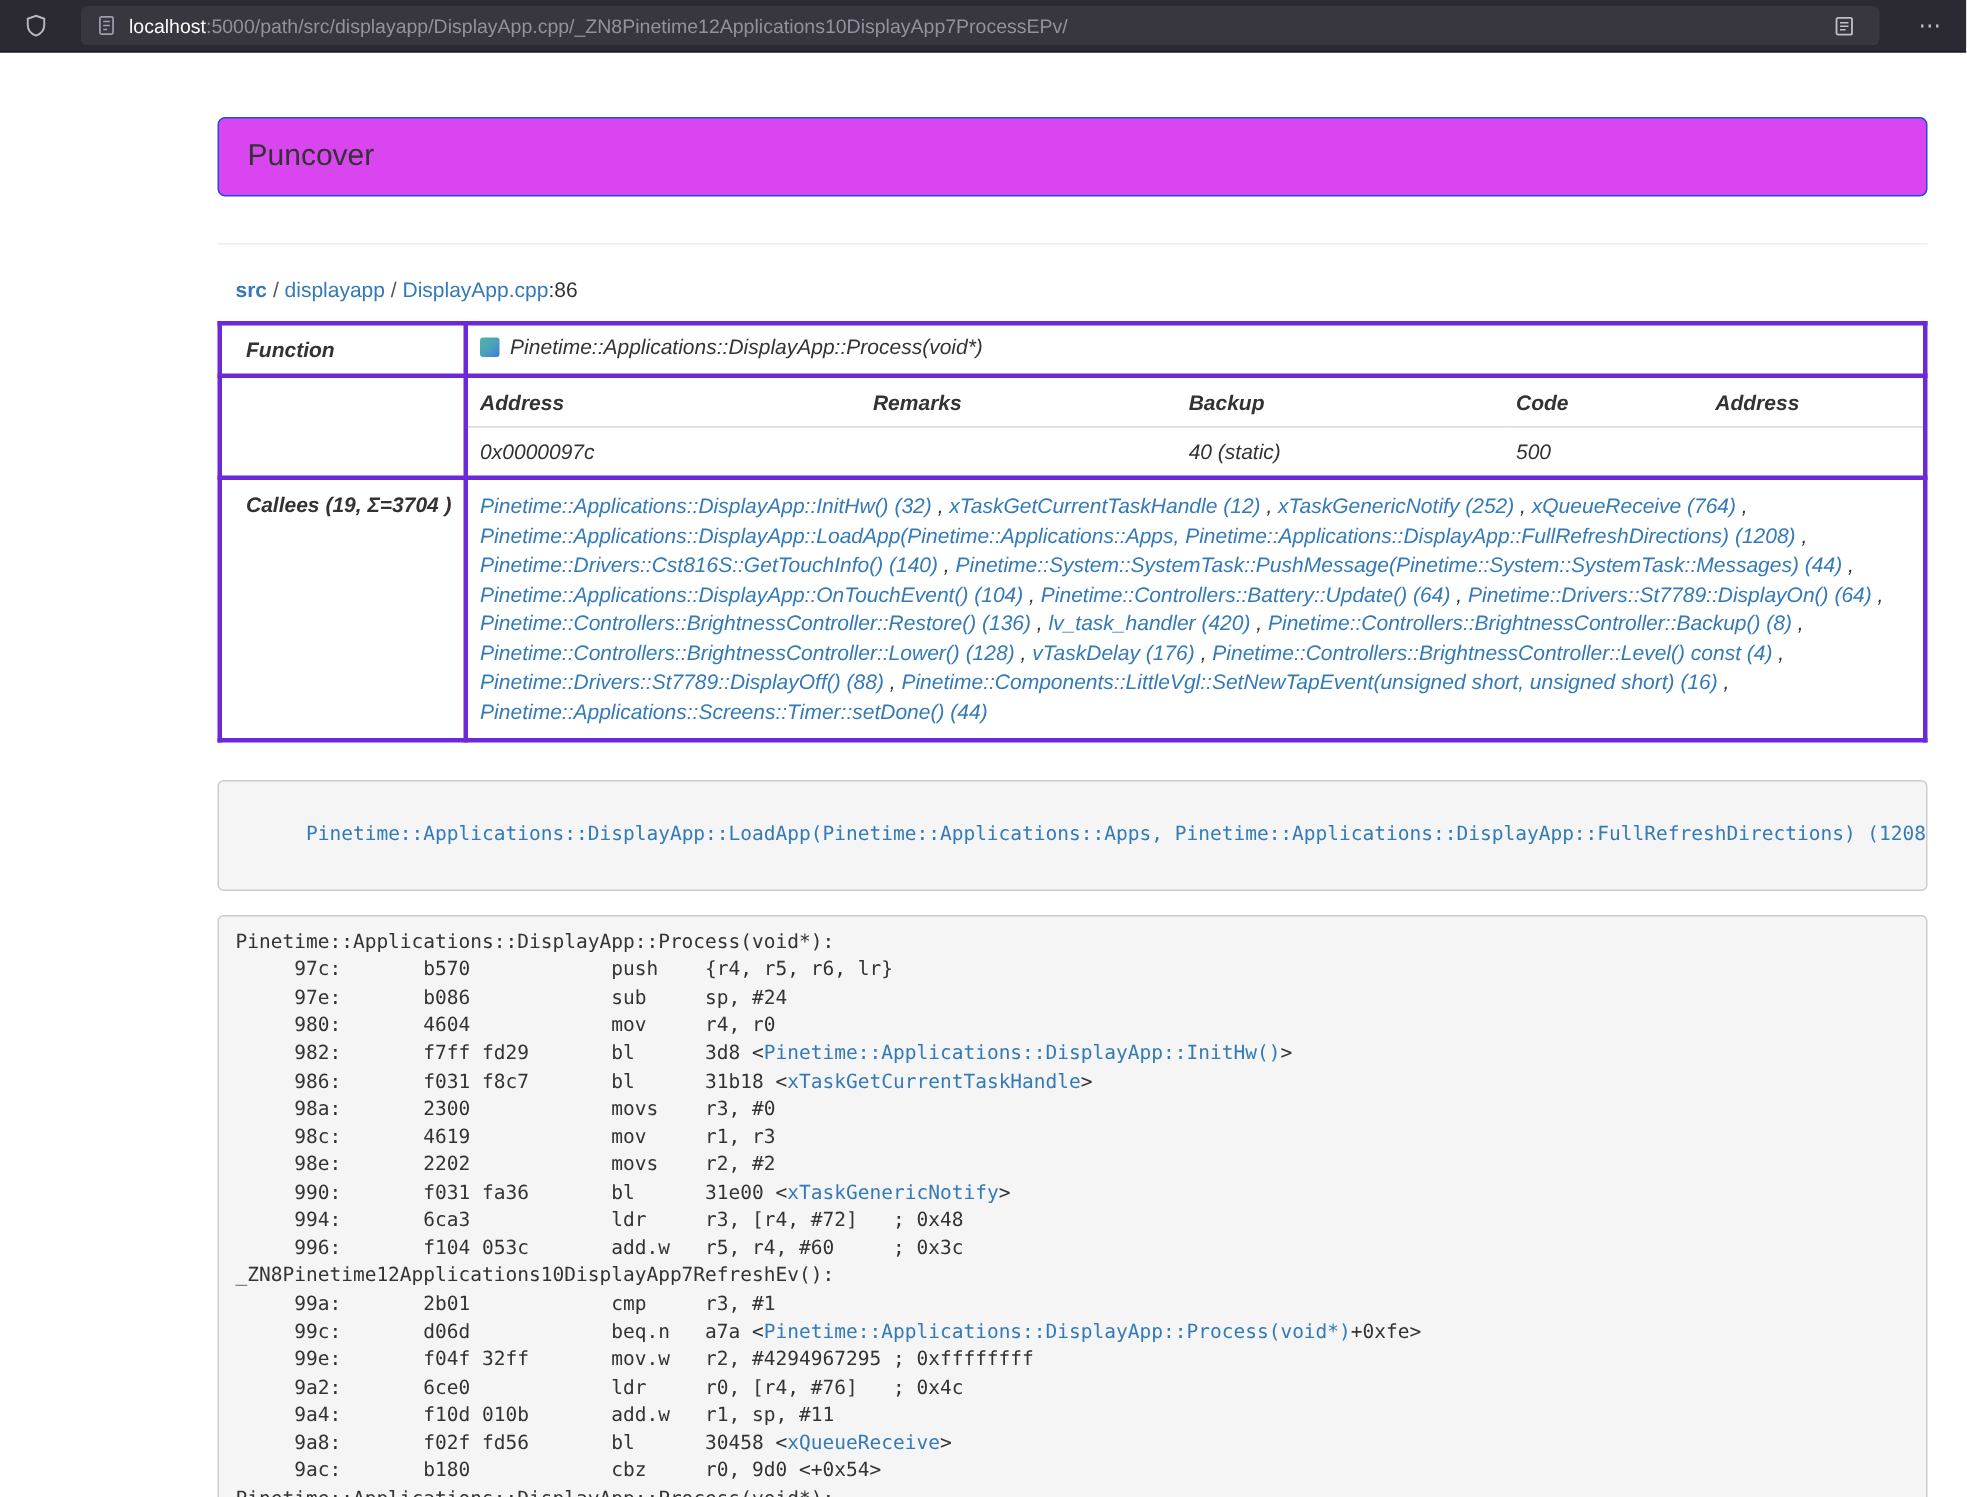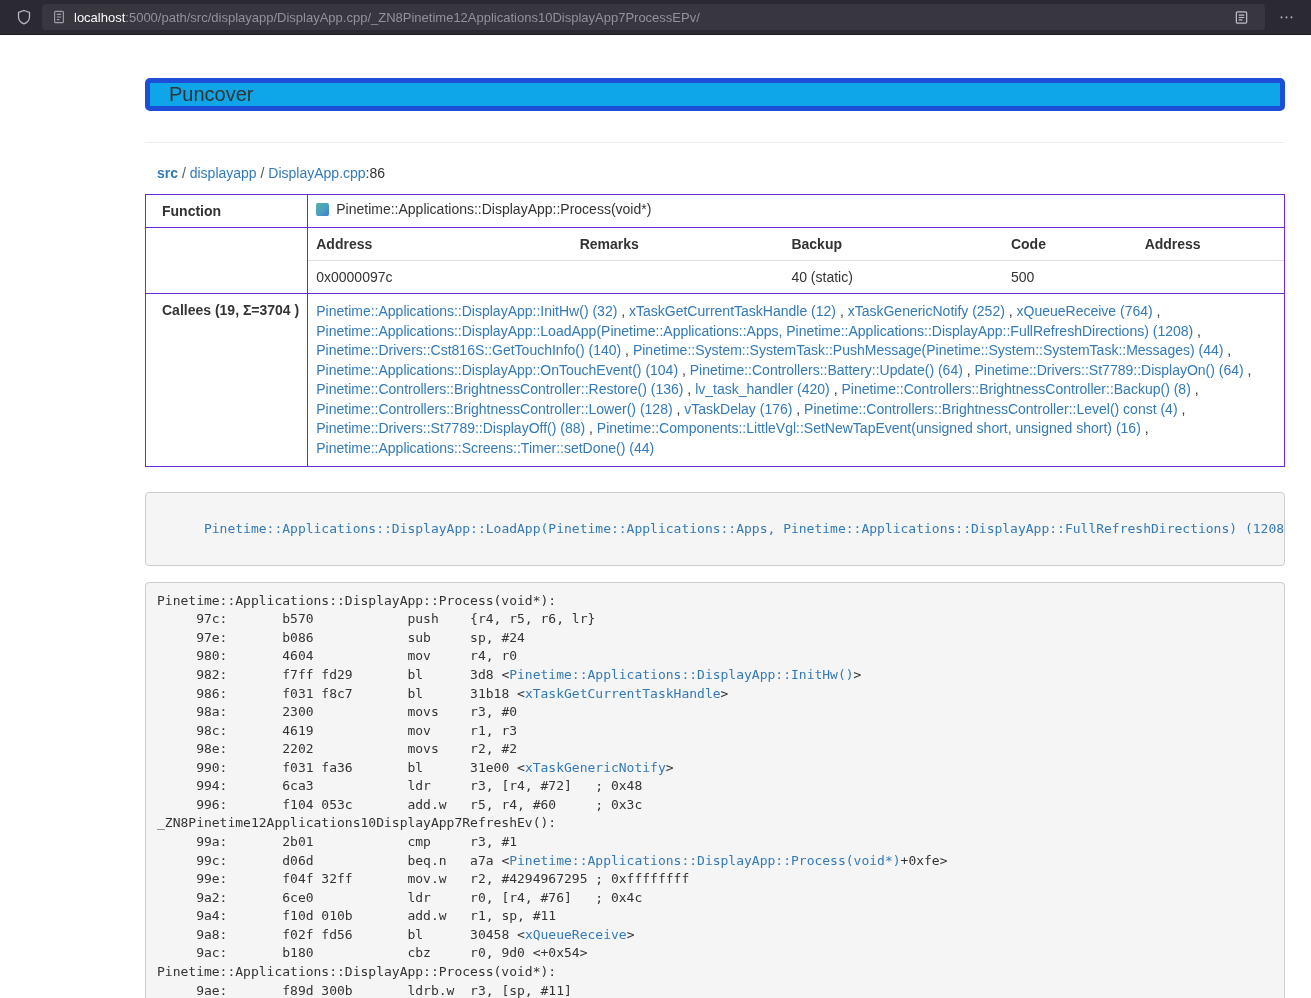--- a/index.html
+++ b/index.html
@@ -2,50 +2,50 @@
 <html><head>
 <meta charset="utf-8">
 <style>
   * { box-sizing: border-box; margin: 0; padding: 0; }
   html, body { background: #fff; }
   body { font-family: "Liberation Sans", sans-serif; font-size: 14px; color: #333; }
   .viewport { width: 1311px; height: 998px; overflow: hidden; background: #fff; position: relative; }
 
   
   .toolbar { height: 35px; background: #2b2a33; border-bottom: 1px solid #1c1b22;
-             display: flex; align-items: center; padding: 0 10px; }
+             display: flex; align-items: center; padding: 0 10px; gap: 12px; }
   .tb-icon-btn { display: flex; align-items: center; justify-content: center;
                  width: 28px; height: 26px; border-radius: 4px; cursor: pointer; flex: 0 0 auto; }
   .urlbar { flex: 1 1 auto; height: 26px; background: #38373f; border-radius: 4px;
             display: flex; align-items: center; padding: 0 10px; margin: 0 8px 0 4px; min-width: 0; }
   .urlbar .site-icon { margin-right: 8px; display: flex; align-items: center; }
   .url-text { font-size: 13px; white-space: nowrap; overflow: hidden; flex: 1 1 auto; }
   .url-host { color: #fbfbfe; }
   .url-rest { color: #92919d; }
   .tb-right { display: flex; align-items: center; flex: 0 0 auto; }
   .ellipsis { color: #bfbfc9; font-size: 15px; letter-spacing: 1px; }
 
   
   .container { margin-left: 145px; width: 1140px; padding-top: 43px; }
 
-  .jumbo { border: 5px solid #1d4ed8; border-radius: 5px; background: #0ea5e9; padding: 0 19px; }
+  .jumbo { border: 1px solid #1d4ed8; border-radius: 5px; background: #d946ef; padding: 14px 19px; }
   .jumbo h1 { font-size: 20px; font-weight: 500; color: #333; }
 
   hr.divider { border: 0; border-top: 1px solid #eee; margin: 31px 0 0 0; }
 
   a { color: #337ab7; text-decoration: none; }
 
   .breadcrumb { margin: 22px 0 13px 12px; }
   .breadcrumb a:first-child { font-weight: bold; }
   .crumb-sep { color: #555; }
   .crumb-suffix { color: #333; }
 
   table.main { width: 100%; border-collapse: collapse; }
   table.main > tbody > tr > th,
-  table.main > tbody > tr > td { border: 1px solid #6d28d9; vertical-align: top; text-align: left; }
+  table.main > tbody > tr > td { border: 3px solid #6d28d9; vertical-align: top; text-align: left; font-style: italic; }
   .label-col { width: 145px; min-width: 145px; white-space: nowrap; font-weight: bold;
                padding: 8px 8px 8px 16px; font-size: 14px; }
   .content-cell { padding: 6px 8px; }
   .stats-cell { padding: 0; }
 
   table.stats { width: 100%; border-collapse: collapse; table-layout: fixed; }
   table.stats th { padding: 8px; font-weight: bold; text-align: left; border-bottom: 1px solid #ddd; }
   table.stats td { padding: 8px; text-align: left; margin-left: 12px; }
 
   .callees-cell { padding: 8px; line-height: 19.5px; margin-top: 32px; }

